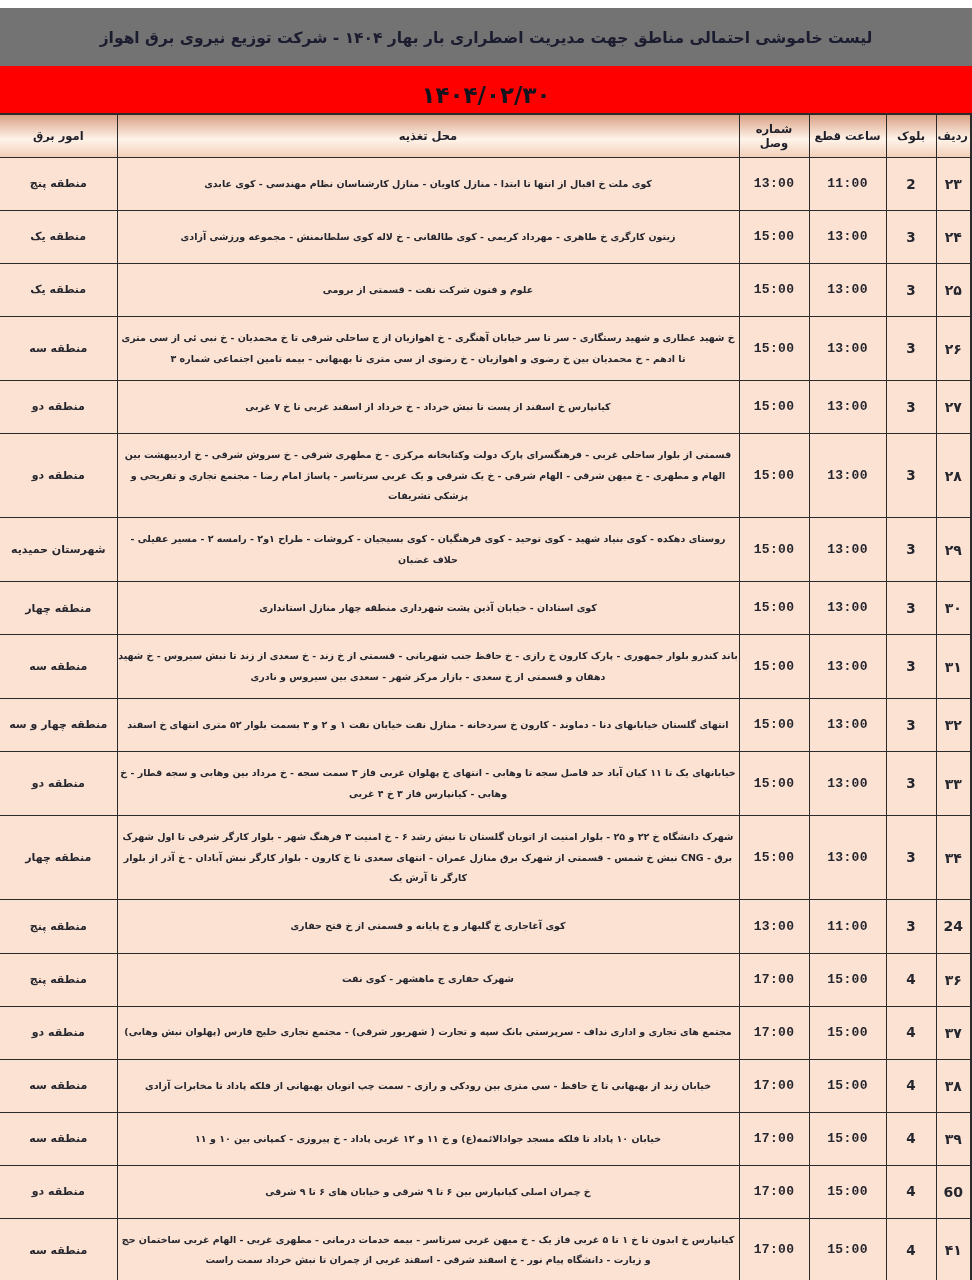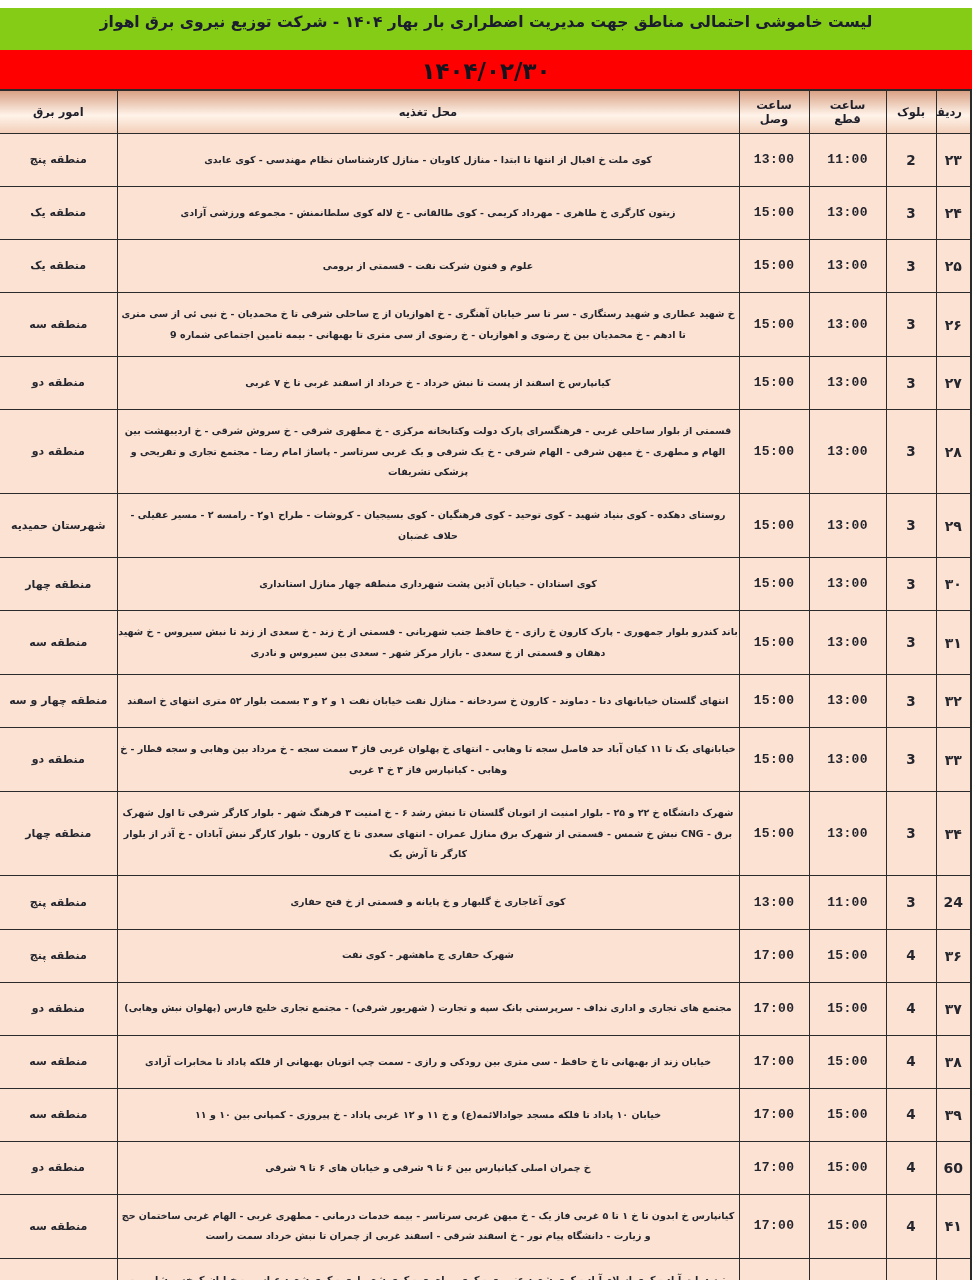--- a/index.html
+++ b/index.html
@@ -7,34 +7,34 @@
     padding:0;
     background:#ffffff;
     font-family:"DejaVu Sans", sans-serif;
   }
   body{
     width:972px;
     direction:rtl;
   }
   .top-gap{height:8px;background:#ffffff;}
   .banner-yellow{
-    background:#84cc16;
+    background:#737373;
     text-align:center;
-    padding:5px 24px 19px;
+    padding:21px 24px 19px;
   }
   .banner-yellow .title{
     font-size:15.5px;
     font-weight:bold;
     color:#1c1c30;
     letter-spacing:0.2px;
   }
   .banner-red{
     background:#fe0000;
     text-align:center;
-    padding:8px 0 5px;
+    padding:16px 0 5px;
   }
   .banner-red .date{
     font-size:23px;
     font-weight:bold;
     color:#14141e;
   }
   table.schedule{
     width:100%;
     border-collapse:collapse;
     border:2px solid #2b2b2b;
@@ -46,21 +46,21 @@
     text-align:center;
     vertical-align:middle;
     font-weight:bold;
     color:#26262e;
     background:#fbe2d3;
     overflow:hidden;
   }
   .schedule th{
     background:linear-gradient(180deg,#d9a185 0%,#fff3e9 58%,#f2cfb9 100%);
     font-size:11.5px;
-    padding:7px 9px;
+    padding:7px 3px;
     color:#1f1f2a;
   }
   .schedule td{
     font-size:10px;
     padding:11px 5px;
     line-height:2.15;
   }
   td.c-row{font-size:14px;}
   td.c-block{font-size:13.5px;font-family:"DejaVu Sans",sans-serif;}
   td.c-time{font-size:13px;letter-spacing:0.3px;direction:ltr;font-family:Liberation Mono, monospace;}
@@ -87,21 +87,21 @@
     <col style="width:77px">
     <col style="width:70px">
     <col style="width:622px">
     <col style="width:118px">
   </colgroup>
   <thead>
     <tr>
       <th>ردیف</th>
       <th>بلوک</th>
       <th>ساعت قطع</th>
-      <th>ساعت وصل</th>
+      <th>شماره وصل</th>
       <th>محل تغذیه</th>
       <th>امور برق</th>
     </tr>
   </thead>
   <tbody>
       <tr>
     <td class="c-row">۲۳</td>
     <td class="c-block">2</td>
     <td class="c-time">11:00</td>
     <td class="c-time">13:00</td>
@@ -122,21 +122,21 @@
     <td class="c-time">13:00</td>
     <td class="c-time">15:00</td>
     <td class="c-loc">علوم و فنون شرکت نفت - قسمتی از برومی</td>
     <td class="c-district">منطقه یک</td>
   </tr>
       <tr>
     <td class="c-row">۲۶</td>
     <td class="c-block">3</td>
     <td class="c-time">13:00</td>
     <td class="c-time">15:00</td>
-    <td class="c-loc">خ شهید عطاری و شهید رستگاری - سر تا سر خیابان آهنگری - خ اهوازیان از ج ساحلی شرقی تا خ محمدیان - خ نبی ئی از سی متری تا ادهم - خ محمدیان بین خ رضوی و اهوازیان - خ رضوی از سی متری تا بهبهانی - بیمه تامین اجتماعی شماره 9</td>
+    <td class="c-loc">خ شهید عطاری و شهید رستگاری - سر تا سر خیابان آهنگری - خ اهوازیان از ج ساحلی شرقی تا خ محمدیان - خ نبی ئی از سی متری تا ادهم - خ محمدیان بین خ رضوی و اهوازیان - خ رضوی از سی متری تا بهبهانی - بیمه تامین اجتماعی شماره ۳</td>
     <td class="c-district">منطقه سه</td>
   </tr>
       <tr>
     <td class="c-row">۲۷</td>
     <td class="c-block">3</td>
     <td class="c-time">13:00</td>
     <td class="c-time">15:00</td>
     <td class="c-loc">کیانپارس خ اسفند از پست تا نبش خرداد - خ خرداد از اسفند غربی تا خ ۷ غربی</td>
     <td class="c-district">منطقه دو</td>
   </tr>

